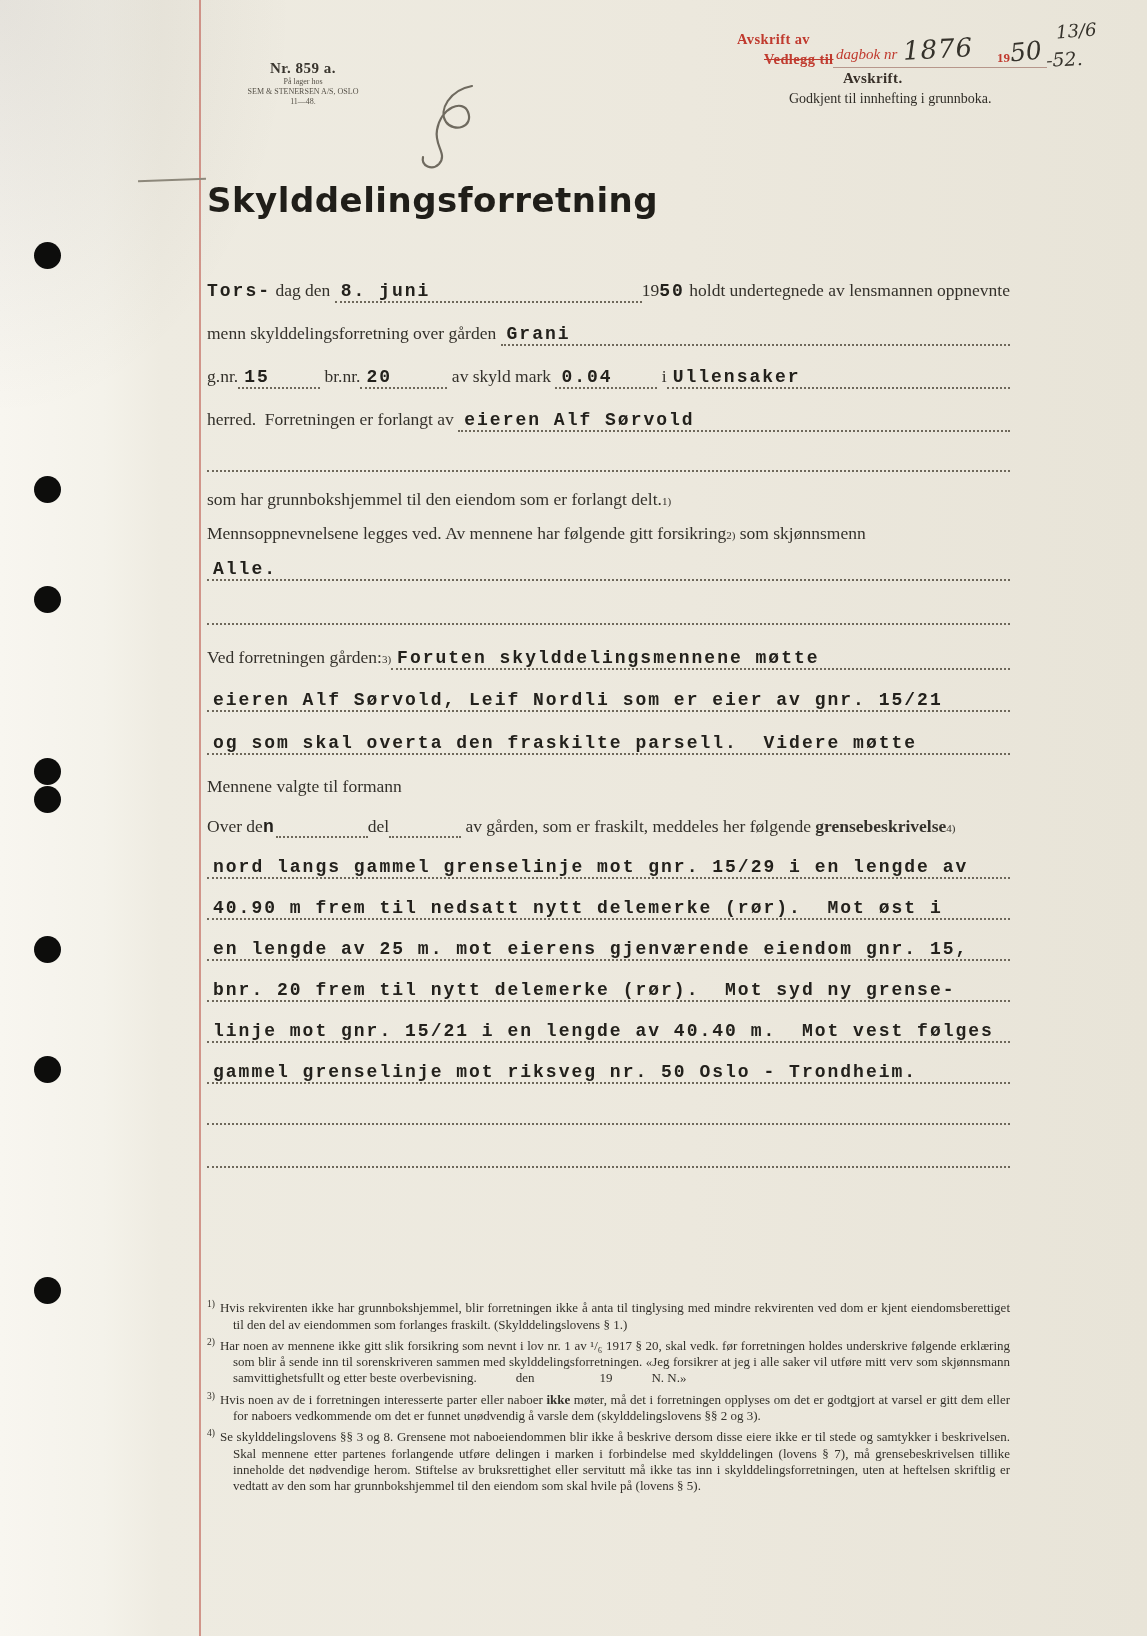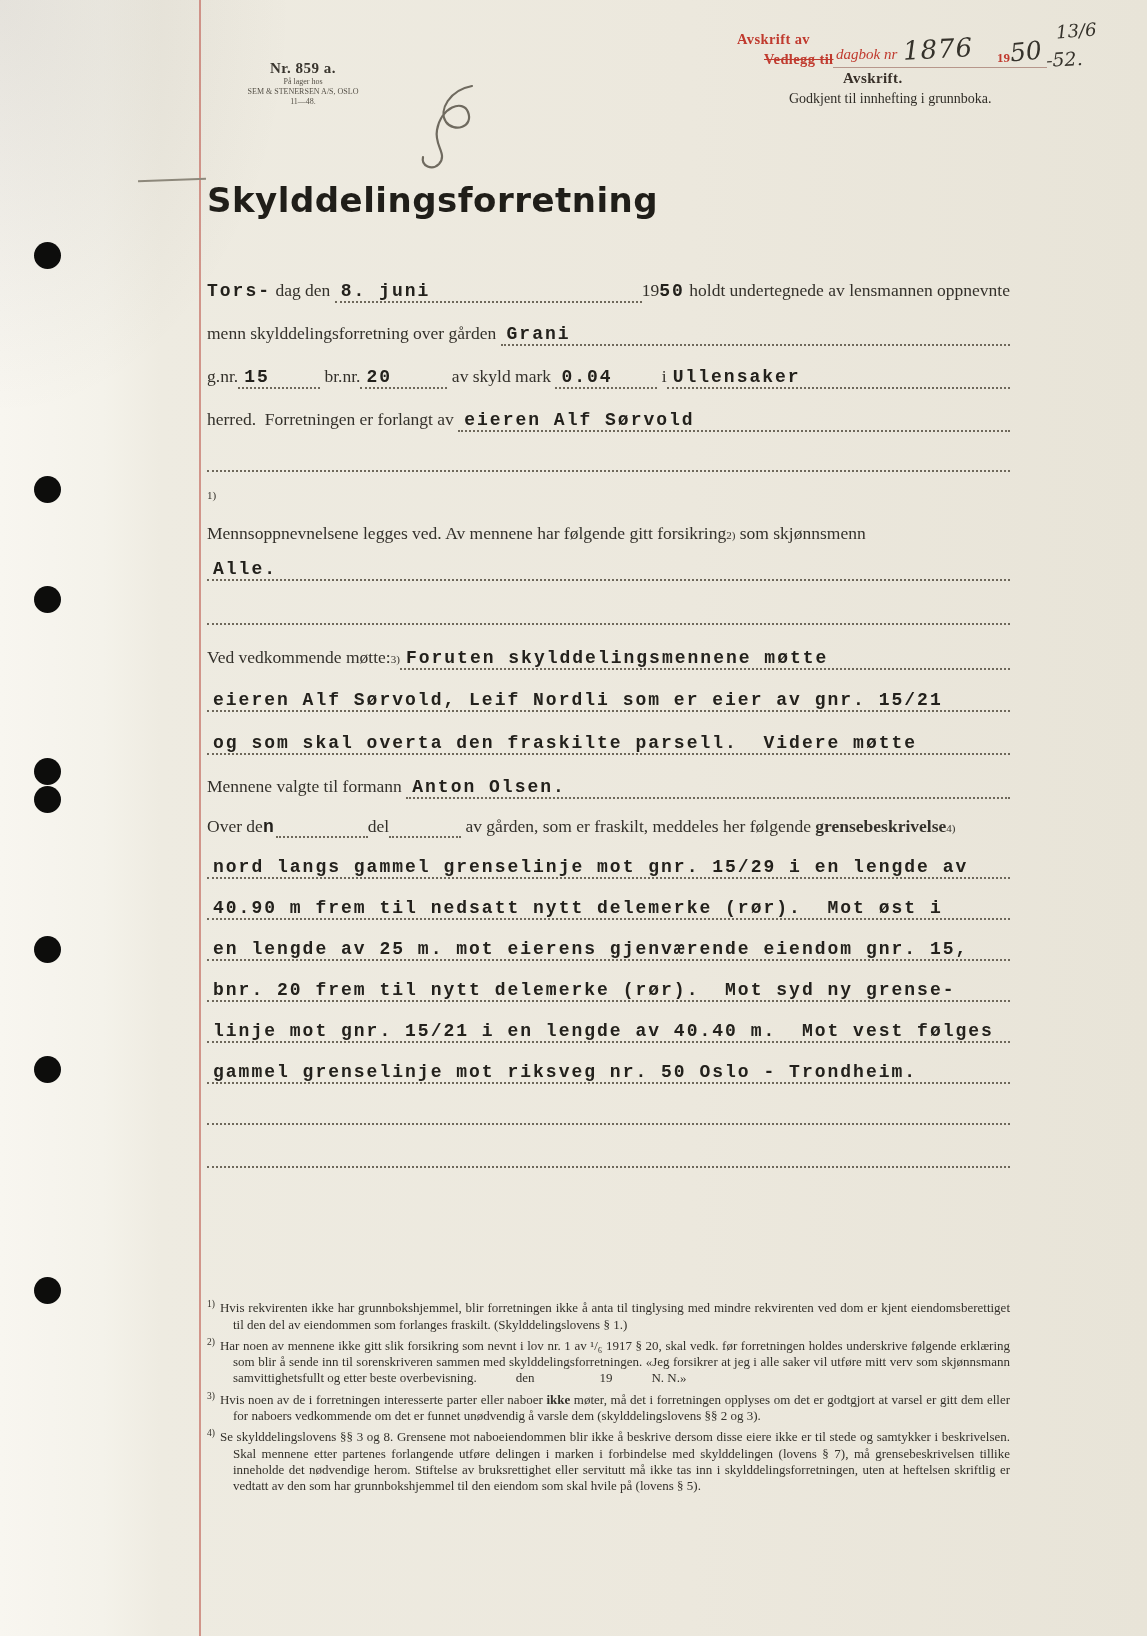--- a/index.html
+++ b/index.html
@@ -146,55 +146,55 @@
     <div class="fline">
       <span class="printed">herred.  Forretningen er forlangt av </span>
       <span class="fill grow"><span class="typed">eieren Alf Sørvold</span></span>
     </div>
 
     <div class="fline">
       <span class="fill grow"></span>
     </div>
 
     <div class="fline h34">
+      <span class="printed">som har grunnbokshjemmel til den eiendom som er forlangt delt.</span>
         <span class="printed sup">1)</span>
     </div>
 
     <div class="fline h34">
       <span class="printed">Mennsoppnevnelsene legges ved. Av mennene har følgende gitt forsikring</span>
         <span class="printed sup">2)</span>
         <span class="printed"> som skjønnsmenn</span>
     </div>
 
     <div class="fline h36">
       <span class="fill grow"><span class="typed">Alle.</span></span>
     </div>
 
     <div class="fline h48">
       <span class="fill grow"></span>
     </div>
 
     <div class="fline">
-      <span class="printed">Ved vedkommende møtte:</span>
+      <span class="printed">Ved forretningen gården:</span>
         <span class="printed sup">3)</span>
       <span class="fill grow"><span class="typed">Foruten skylddelingsmennene møtte</span></span>
     </div>
 
     <div class="fline">
       <span class="fill grow"><span class="typed">eieren Alf Sørvold, Leif Nordli som er eier av gnr. 15/21</span></span>
     </div>
 
     <div class="fline">
       <span class="fill grow"><span class="typed">og som skal overta den fraskilte parsell.  Videre møtte</span></span>
     </div>
 
 
     <div class="fline">
       <span class="printed">Mennene valgte til formann </span>
-      <span class="fill grow"><span class="typed">Anton Olsen.</span></span>
     </div>
 
     <div class="fline h40">
       <span class="printed">Over de</span>
         <span class="typed">n</span>
       <span class="fill w80"></span>
       <span class="printed">del</span>
       <span class="fill w60"></span>
       <span class="printed"> av gården, som er fraskilt, meddeles her følgende </span>
         <span class="printed printed-b">grensebeskrivelse</span>

